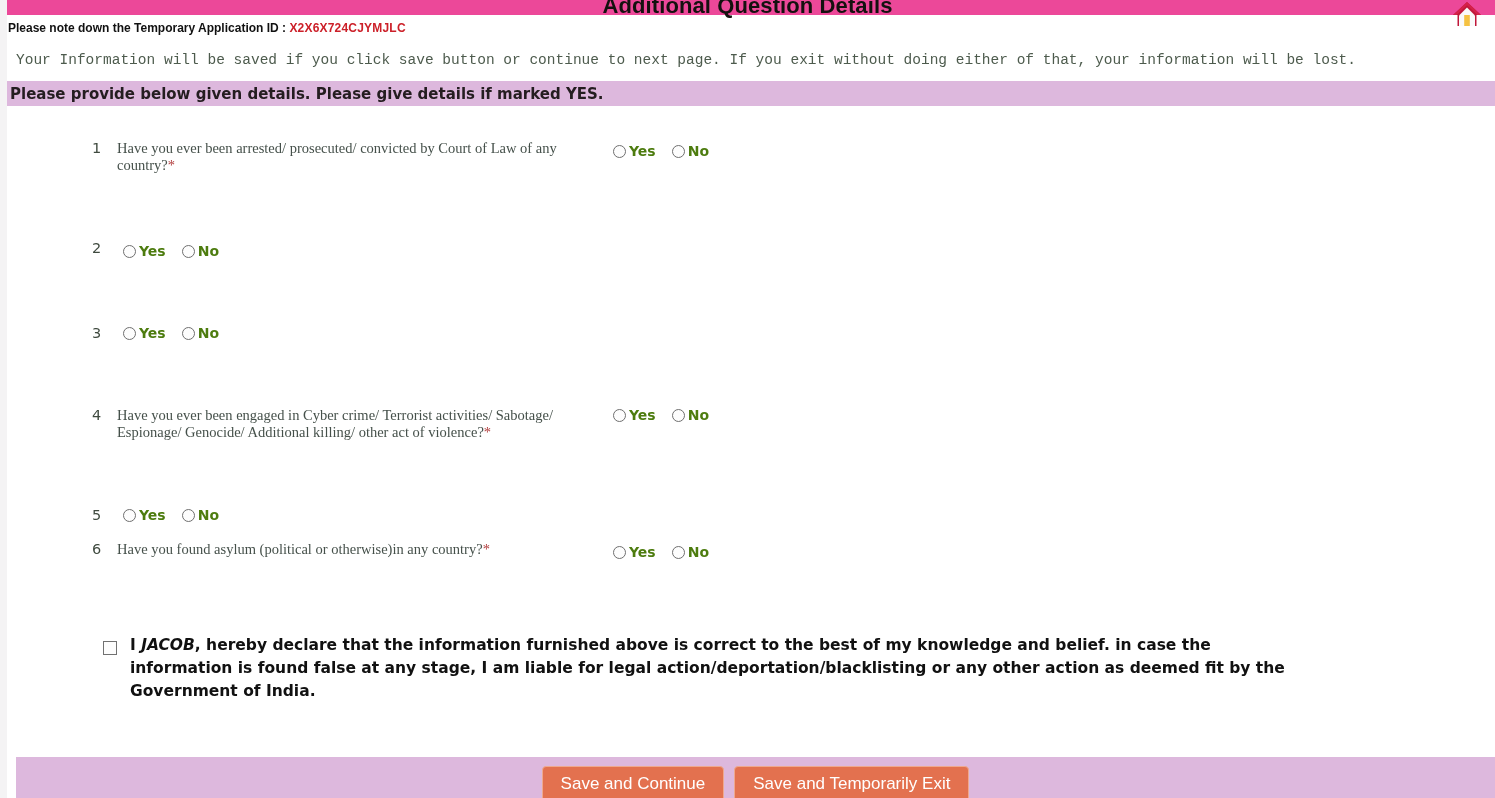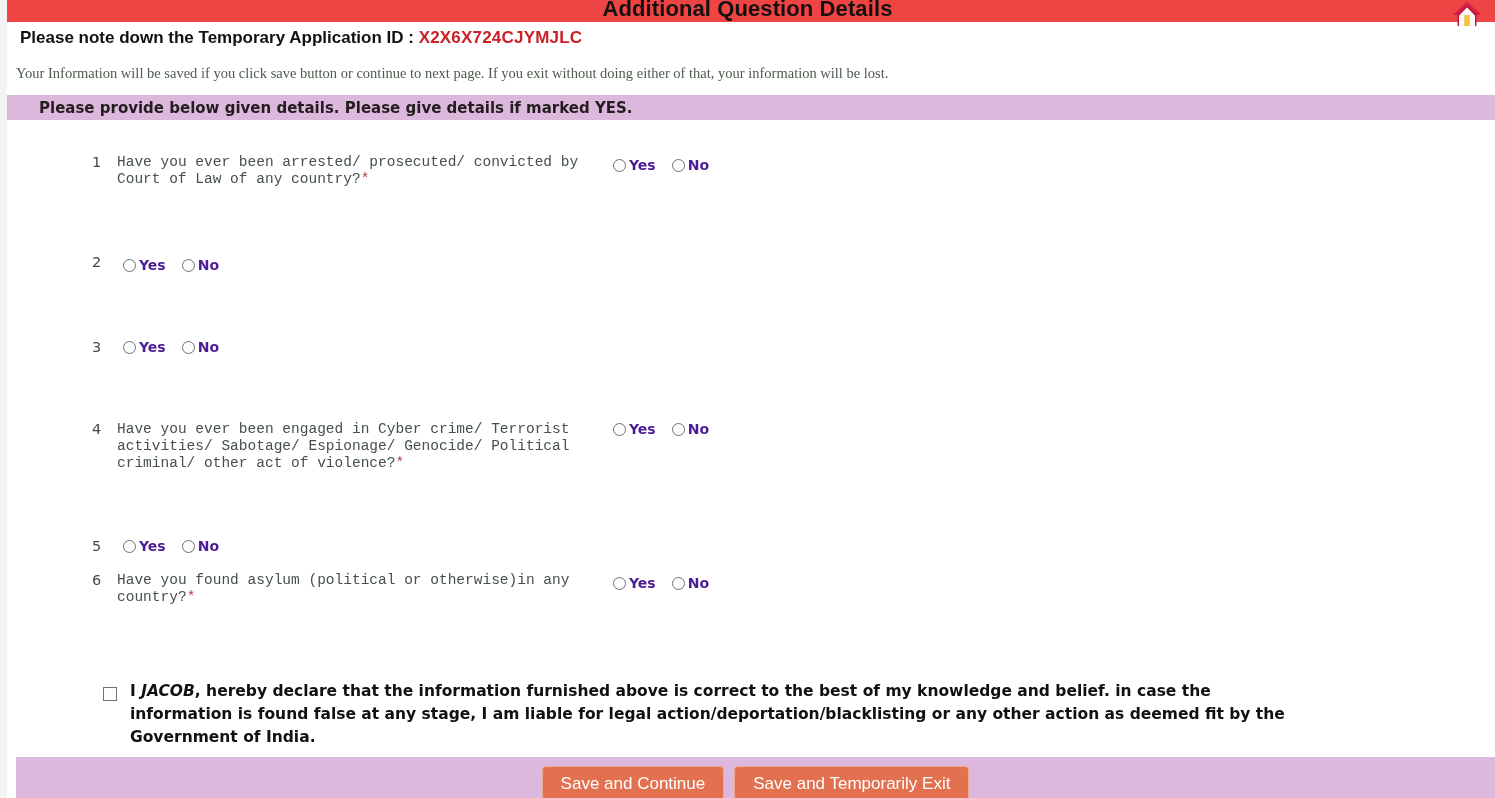--- a/index.html
+++ b/index.html
@@ -25,22 +25,22 @@
     left: 0; top: 0;
     width: 7px;
     height: 798px;
     background: #f4f3f4;
     z-index: 5;
   }
 
   
   .title-band {
     position: relative;
-    height: 22px;
-    background: #ef4444;
+    height: 15px;
+    background: #ec4899;
     display: flex;
     align-items: center;
     justify-content: center;
   }
   .title-band .page-title {
     font-family: "Liberation Sans", sans-serif;
     font-size: 22px;
     font-weight: bold;
     color: #14110f;
     letter-spacing: 0.1px;
@@ -53,57 +53,57 @@
     top: -2px;
     width: 36px;
     height: 32px;
     display: flex;
     align-items: center;
     justify-content: center;
   }
 
   
   .temp-id-line {
-    padding: 6px 0 0 20px;
+    padding: 6px 0 0 8px;
     font-family: "Liberation Sans", sans-serif;
-    font-size: 17px;
+    font-size: 12px;
     font-weight: bold;
     color: #111111;
     white-space: nowrap;
   }
   .temp-id-value {
     color: #cc2029;
     font-weight: bold;
     letter-spacing: 0.2px;
   }
 
   
   .info-note {
     padding: 17px 0 0 16px;
-    font-family: Liberation Serif, serif;
+    font-family: Liberation Mono, monospace;
     font-size: 14.5px;
     color: #4d5b4d;
     white-space: nowrap;
   }
 
   
   .subheader-band {
     margin-top: 13px;
     margin-left: 7px;
     height: 25px;
     background: #ddb8dd;
     display: flex;
     align-items: center;
   }
   .subheader-band .subheader-text {
     font-family: "DejaVu Sans", sans-serif;
     font-size: 15px;
     font-weight: bold;
     color: #241d20;
-    padding-left: 32px;
+    padding-left: 3px;
     white-space: nowrap;
   }
 
   
   .questions {
     margin-top: 34px;
     padding-left: 7px;
   }
   .question-row {
     display: flex;
@@ -115,21 +115,21 @@
     flex: 0 0 110px;
     text-align: left;
     padding-left: 85px;
     font-family: "DejaVu Sans", sans-serif;
     font-size: 14.5px;
     color: #3f4a3f;
   }
   .q-text {
     width: 490px;
     flex: 0 0 490px;
-    font-family: Liberation Mono, monospace;
+    font-family: Liberation Serif, serif;
     font-size: 14.5px;
     line-height: 17px;
     color: #45504a;
   }
   .q-text .req {
     color: #b03a3a;
   }
   .q-options {
     flex: 0 0 auto;
     display: flex;
@@ -147,21 +147,21 @@
     border-radius: 50%;
     border: 1px solid #6f6f6f;
     background: #fdfdfd;
     display: inline-block;
     margin-right: 3px;
   }
   .opt-label {
     font-family: "DejaVu Sans", sans-serif;
     font-size: 14px;
     font-weight: bold;
-    color: #4c1d95;
+    color: #4d7c0f;
   }
 
   
   .row-1 { margin-top: 0px; }
   .row-2 { margin-top: 66px; }
   .row-3 { margin-top: 66px; }
   .row-4 { margin-top: 66px; }
   .row-5 { margin-top: 66px; }
   .row-6 { margin-top: 66px; }
 
@@ -293,21 +293,21 @@
         </label>
         <label class="opt">
           <span class="radio"></span>
           <span class="opt-label">No</span>
         </label>
       </div>
     </div>
 
     <div class="question-row row-4">
       <div class="q-num">4</div>
-      <div class="q-text"><span>Have you ever been engaged in Cyber crime/ Terrorist activities/ Sabotage/ Espionage/ Genocide/ Political criminal/ other act of violence?</span><span class="req">*</span></div>
+      <div class="q-text"><span>Have you ever been engaged in Cyber crime/ Terrorist activities/ Sabotage/ Espionage/ Genocide/ Additional killing/ other act of violence?</span><span class="req">*</span></div>
       <div class="q-options">
         <label class="opt">
           <span class="radio"></span>
           <span class="opt-label">Yes</span>
         </label>
         <label class="opt">
           <span class="radio"></span>
           <span class="opt-label">No</span>
         </label>
       </div>

